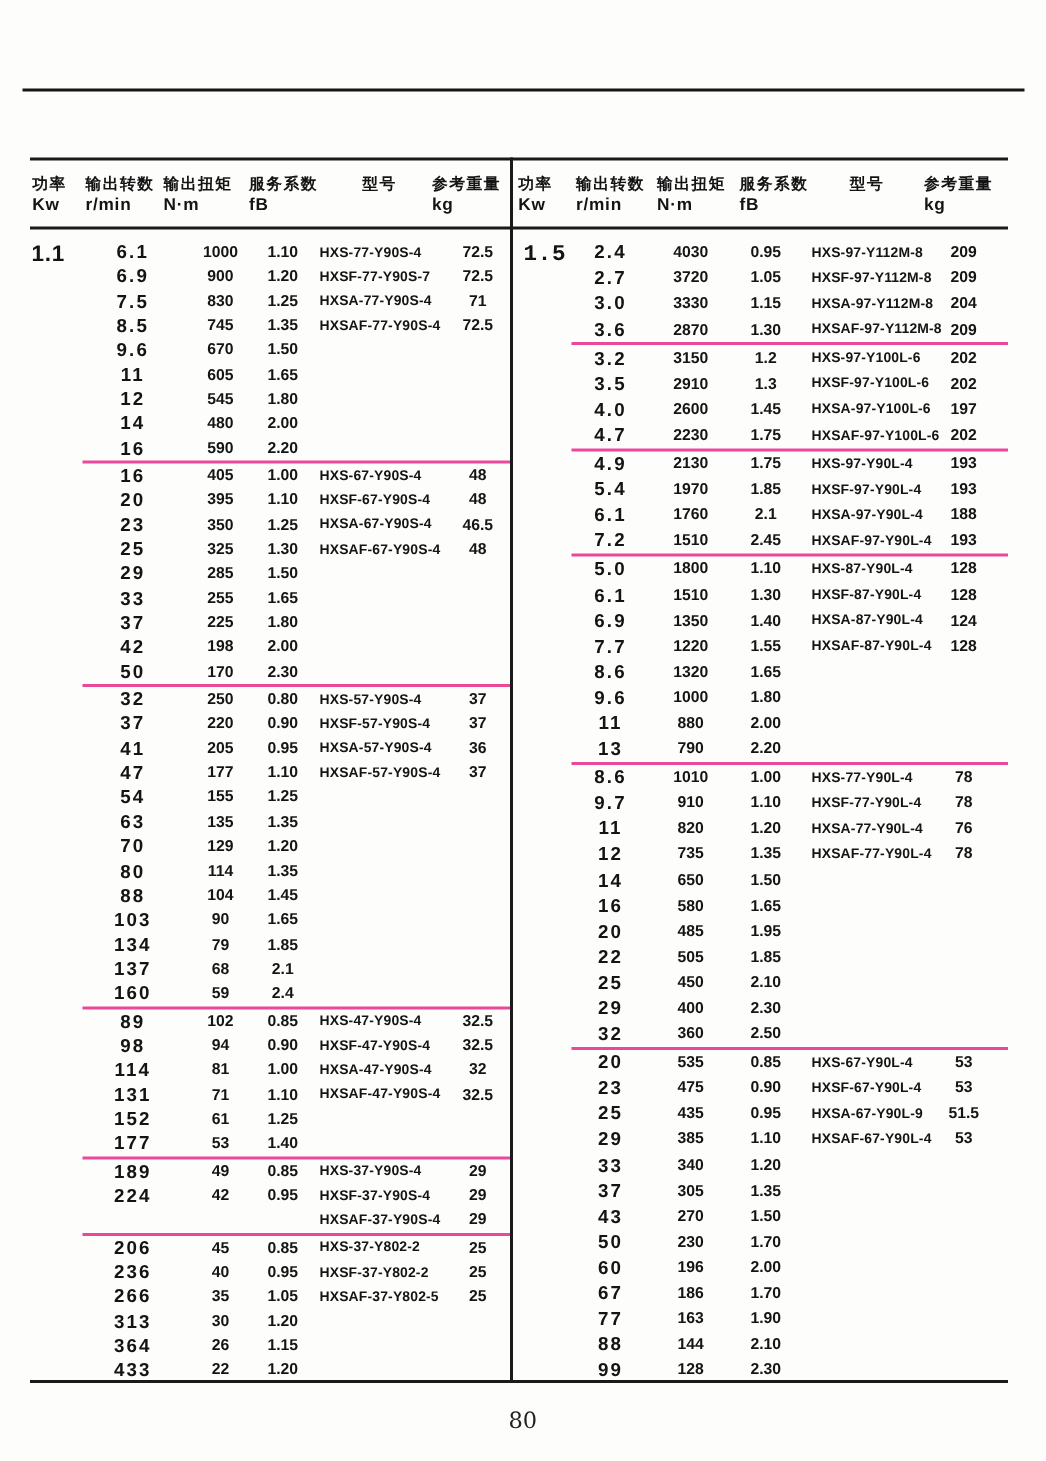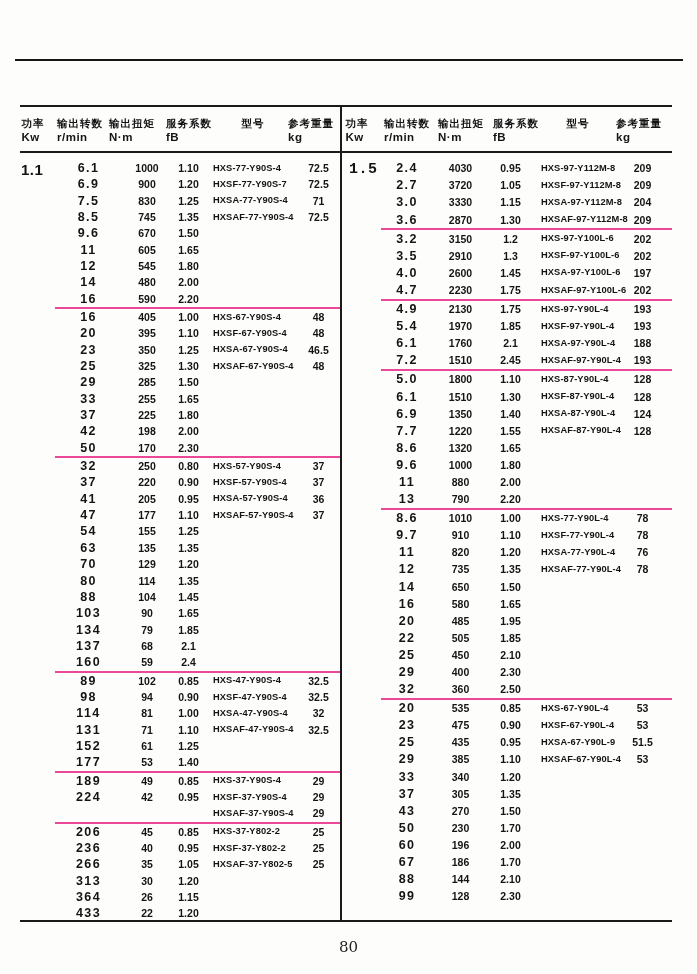--- a/index.html
+++ b/index.html
@@ -746,20 +746,27 @@
           <div class="cell c4"></div>
         </div>
         <div class="row">
           <div class="cell c0">67</div>
           <div class="cell c1">186</div>
           <div class="cell c2">1.70</div>
           <div class="cell c3"></div>
           <div class="cell c4"></div>
         </div>
         <div class="row">
+          <div class="cell c0">77</div>
+          <div class="cell c1">163</div>
+          <div class="cell c2">1.90</div>
+          <div class="cell c3"></div>
+          <div class="cell c4"></div>
+        </div>
+        <div class="row">
           <div class="cell c0">88</div>
           <div class="cell c1">144</div>
           <div class="cell c2">2.10</div>
           <div class="cell c3"></div>
           <div class="cell c4"></div>
         </div>
         <div class="row">
           <div class="cell c0">99</div>
           <div class="cell c1">128</div>
           <div class="cell c2">2.30</div>

